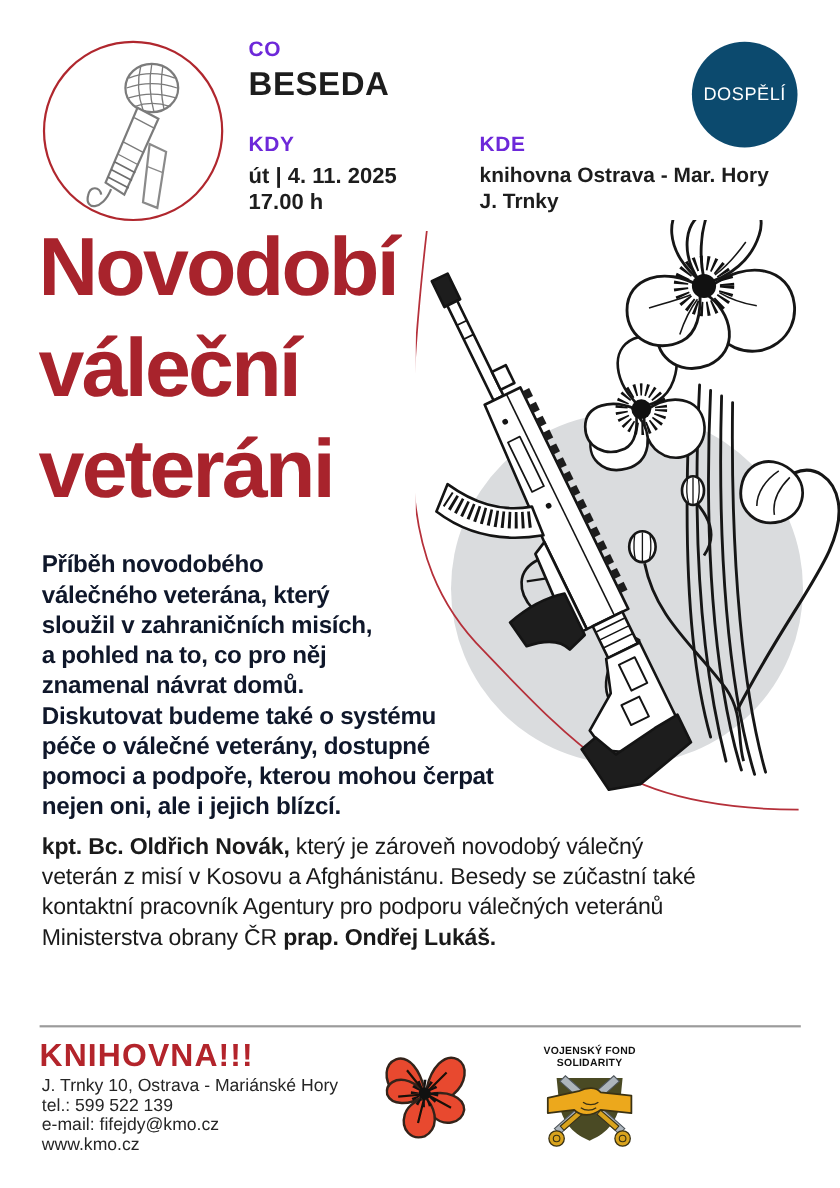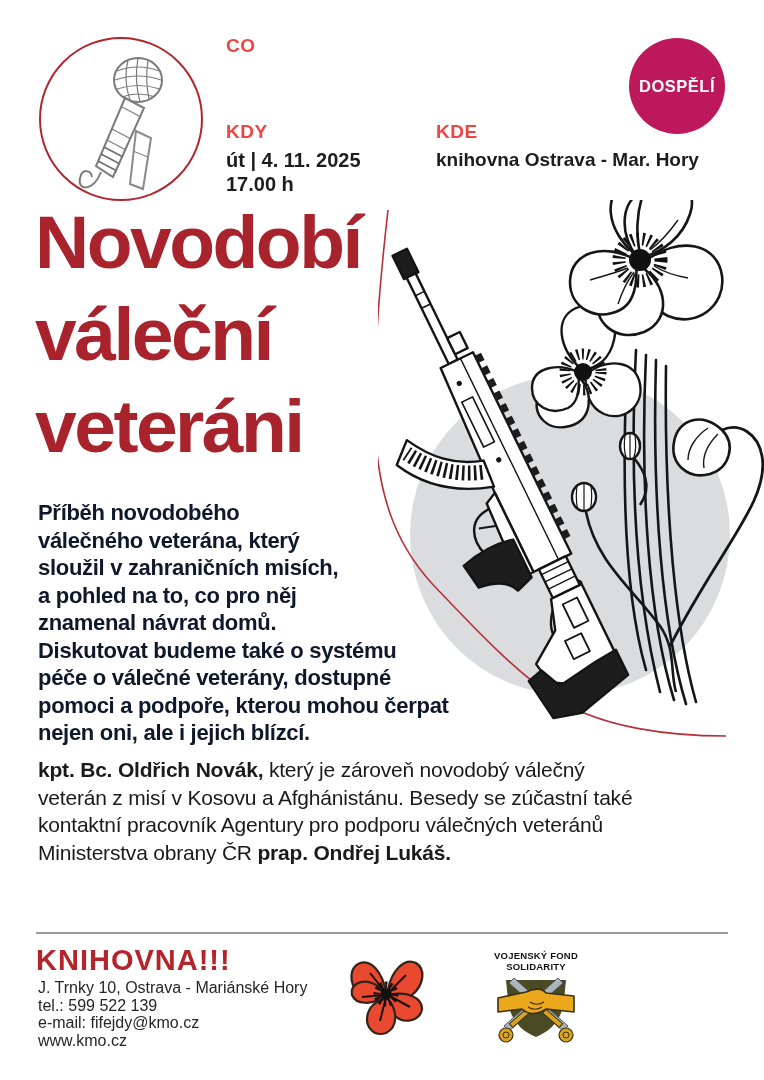--- a/index.html
+++ b/index.html
@@ -4,28 +4,28 @@
 <style>
   html,body{margin:0;padding:0;background:#ffffff;}
   .poster{
     position:relative;width:764px;height:1080px;background:#ffffff;overflow:hidden;
     font-family:"Liberation Sans",sans-serif;color:#1d1d1d;
   }
   .abs{position:absolute;}
 
   
   .mic-circle{left:39px;top:37px;width:160px;height:160px;border:2px solid #b0272e;border-radius:50%;}
-  .label-red{font-size:19px;font-weight:700;color:#ef4444;letter-spacing:.5px;}
+  .label-red{font-size:19px;font-weight:700;color:#6d28d9;letter-spacing:.5px;}
   .what-value{font-size:30px;font-weight:700;color:#1d1d1d;letter-spacing:.5px;margin-top:3px;}
   .info-line{font-size:20px;font-weight:700;color:#1d1d1d;line-height:24px;}
   .info-line.small{font-size:19px;}
   .badge{
-    left:629px;top:38px;width:96px;height:96px;border-radius:50%;background:#be185d;
+    left:629px;top:38px;width:96px;height:96px;border-radius:50%;background:#0c4a6e;
     display:flex;align-items:center;justify-content:center;
-    color:#fff;font-size:16.5px;font-weight:700;letter-spacing:.5px;
+    color:#fff;font-size:16.5px;font-weight:400;letter-spacing:.5px;
   }
 
   
   .title{left:35px;top:196px;color:#a8232c;font-weight:700;font-size:75px;line-height:92px;letter-spacing:-2.5px;}
 
   
   .intro{left:38px;top:499px;width:470px;font-size:22px;font-weight:600;line-height:27.5px;
          letter-spacing:-.3px;color:#0f172a;white-space:pre-line;}
   .about{left:38px;top:756px;width:710px;font-size:21px;font-weight:400;line-height:27.5px;
          letter-spacing:-.2px;color:#1a1a1a;white-space:pre-line;}
@@ -62,31 +62,33 @@
           <path d="M92 112 L107 118" stroke="#8a8a8a" stroke-width="1.2"></path>
 
           <path d="M60 133 C52 153 36 152 39 139 C41 129 50 131 51 138" stroke-width="2"></path>
         </g>
       </svg>
     </span>
   </div>
 
   <div class="abs" style="left:226px;top:35px;">
     <div class="label-red">CO</div>
+    <div class="what-value">BESEDA</div>
   </div>
 
   <div class="abs" style="left:226px;top:121px;">
     <div class="label-red" style="margin-bottom:5px;">KDY</div>
     <div class="info-line">út | 4. 11. 2025</div>
     <div class="info-line">17.00 h</div>
   </div>
 
   <div class="abs" style="left:436px;top:121px;">
     <div class="label-red" style="margin-bottom:5px;">KDE</div>
     <div class="info-line small">knihovna Ostrava - Mar. Hory</div>
+    <div class="info-line small">J. Trnky</div>
   </div>
 
   <div class="abs badge">
     <span>DOSPĚLÍ</span>
   </div>
 
   <div class="abs" style="left:378px;top:200px;">
     <svg width="386" height="575" viewBox="0 0 386 575">
 
       <circle cx="192" cy="335" r="160" fill="#dadcde"></circle>

